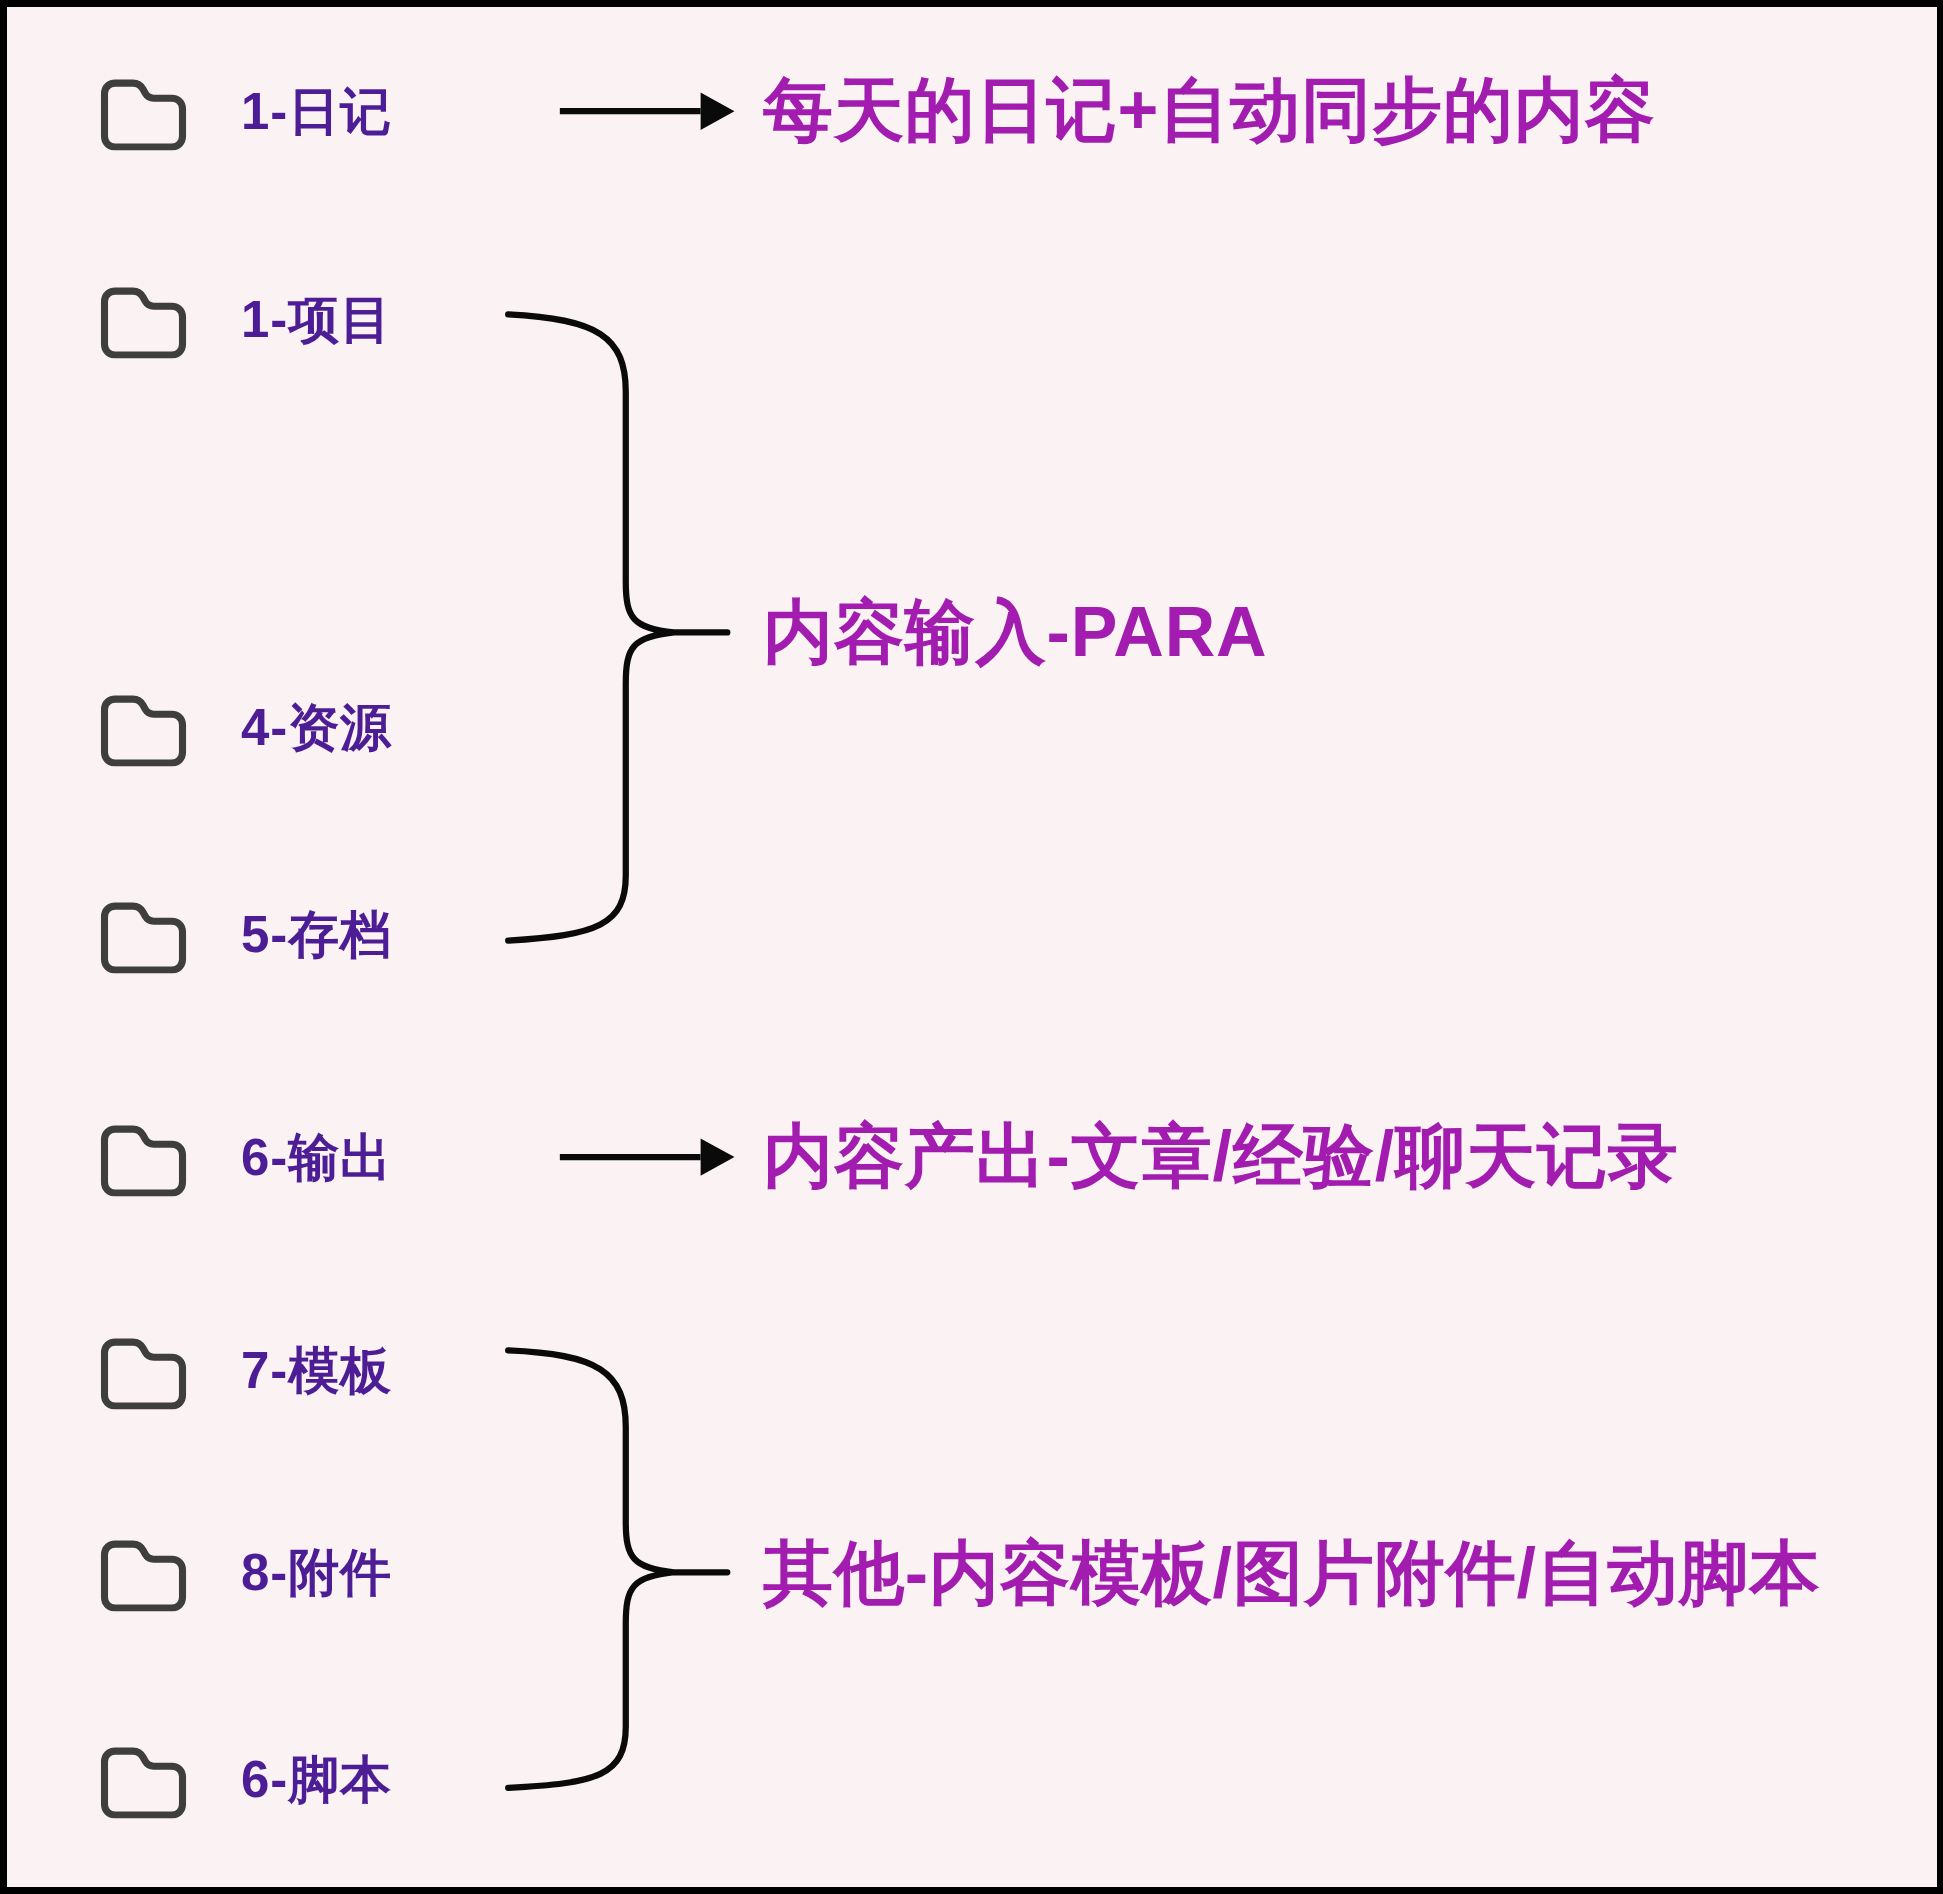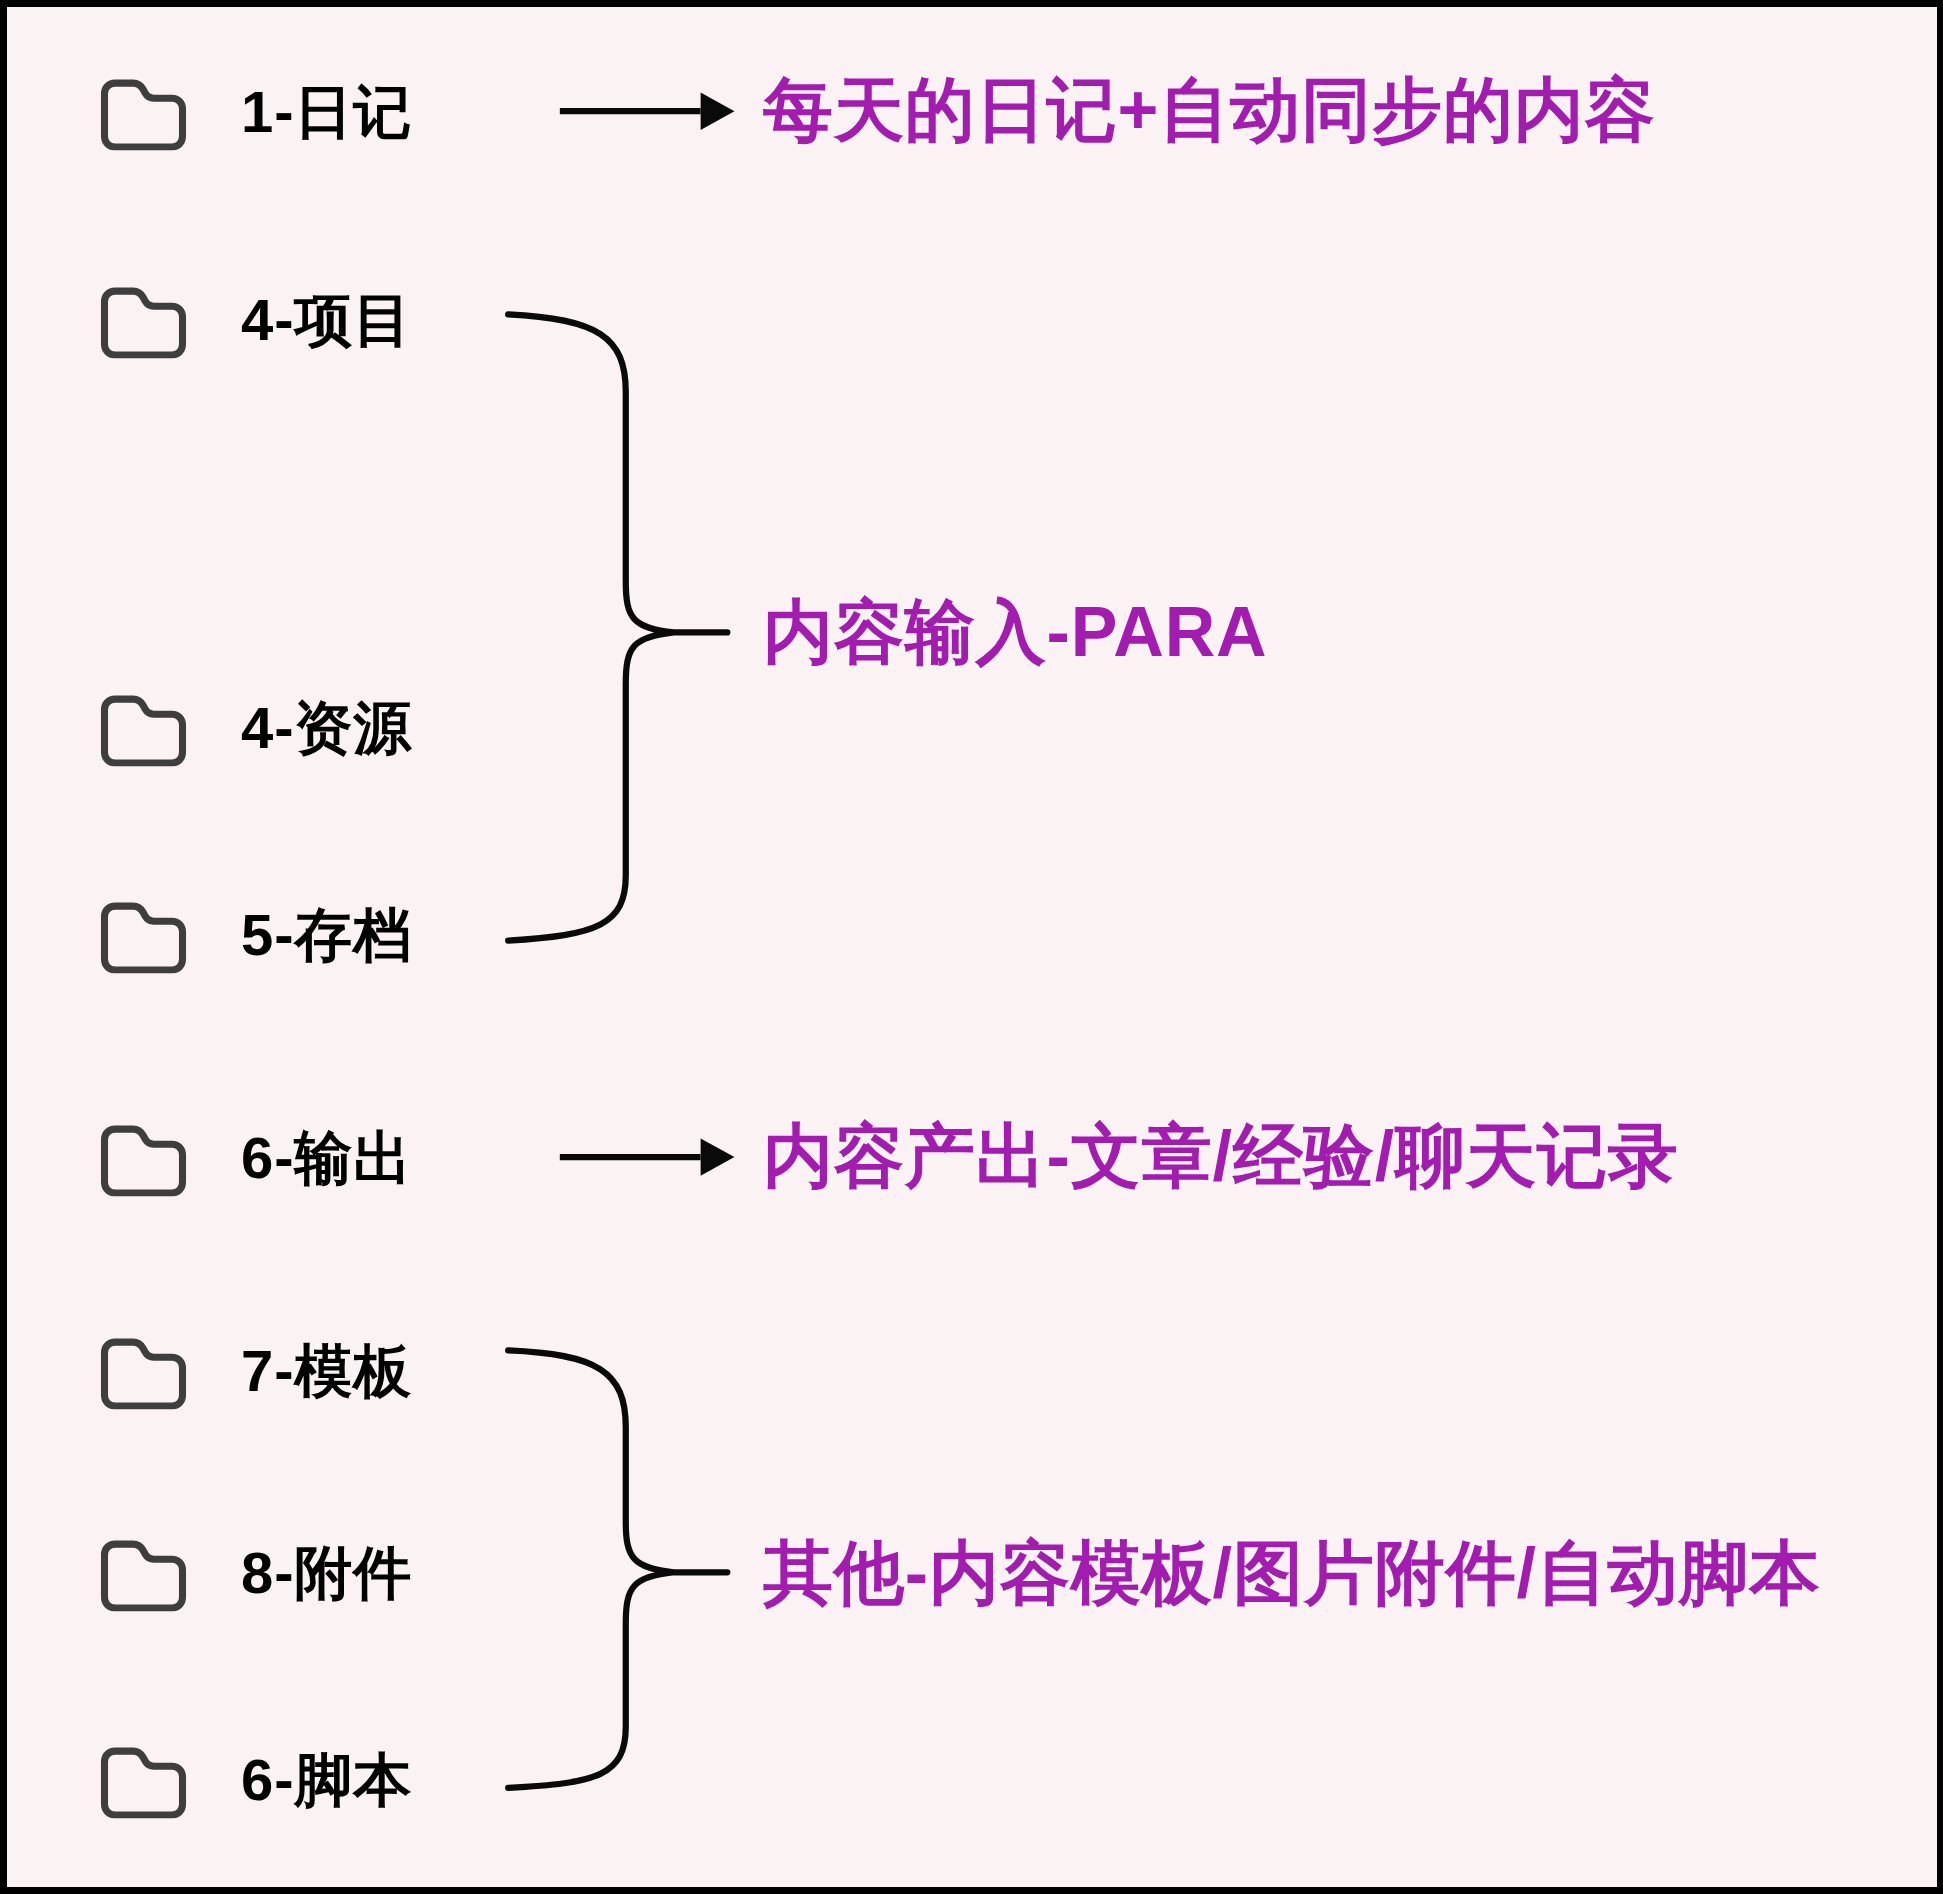--- a/index.html
+++ b/index.html
@@ -29,23 +29,23 @@
     transform: translateY(-50%);
     white-space: nowrap;
   }
   .folder-icon-box {
     width: 89px;
     height: 78px;
     flex: 0 0 auto;
     margin-right: 53px;
   }
   .folder-label {
-    font-size: 58px;
+    font-size: 51px;
     font-weight: 700;
-    color: #000000;
+    color: #4c1d95;
     letter-spacing: 0.9px;
     line-height: 1;
   }
   .desc {
     position: absolute;
     left: 756px;
     transform: translateY(-52%);
     font-size: 70px;
     font-weight: 700;
     color: #a21caf;
@@ -91,21 +91,21 @@
   <div class="folder-row" style="top:104px">
     <svg class="folder-icon-box" viewBox="0 0 100 88">
         <path d="M6 24 C6 17 11 12 18 12 H38 C43 12 47 14.5 49.5 19 L52 23.5 C54 27 57.5 29 61.5 29 H82 C89 29 94 34 94 41 V72 C94 79 89 84 82 84 H18 C11 84 6 79 6 72 Z" fill="none" stroke="#3e3e3e" stroke-width="8" stroke-linejoin="round"></path>
       </svg>
     <span class="folder-label">1-日记</span>
   </div>
   <div class="folder-row" style="top:312px">
     <svg class="folder-icon-box" viewBox="0 0 100 88">
         <path d="M6 24 C6 17 11 12 18 12 H38 C43 12 47 14.5 49.5 19 L52 23.5 C54 27 57.5 29 61.5 29 H82 C89 29 94 34 94 41 V72 C94 79 89 84 82 84 H18 C11 84 6 79 6 72 Z" fill="none" stroke="#3e3e3e" stroke-width="8" stroke-linejoin="round"></path>
       </svg>
-    <span class="folder-label">4-项目</span>
+    <span class="folder-label">1-项目</span>
   </div>
   <div class="folder-row" style="top:720px">
     <svg class="folder-icon-box" viewBox="0 0 100 88">
         <path d="M6 24 C6 17 11 12 18 12 H38 C43 12 47 14.5 49.5 19 L52 23.5 C54 27 57.5 29 61.5 29 H82 C89 29 94 34 94 41 V72 C94 79 89 84 82 84 H18 C11 84 6 79 6 72 Z" fill="none" stroke="#3e3e3e" stroke-width="8" stroke-linejoin="round"></path>
       </svg>
     <span class="folder-label">4-资源</span>
   </div>
   <div class="folder-row" style="top:927px">
     <svg class="folder-icon-box" viewBox="0 0 100 88">
         <path d="M6 24 C6 17 11 12 18 12 H38 C43 12 47 14.5 49.5 19 L52 23.5 C54 27 57.5 29 61.5 29 H82 C89 29 94 34 94 41 V72 C94 79 89 84 82 84 H18 C11 84 6 79 6 72 Z" fill="none" stroke="#3e3e3e" stroke-width="8" stroke-linejoin="round"></path>

